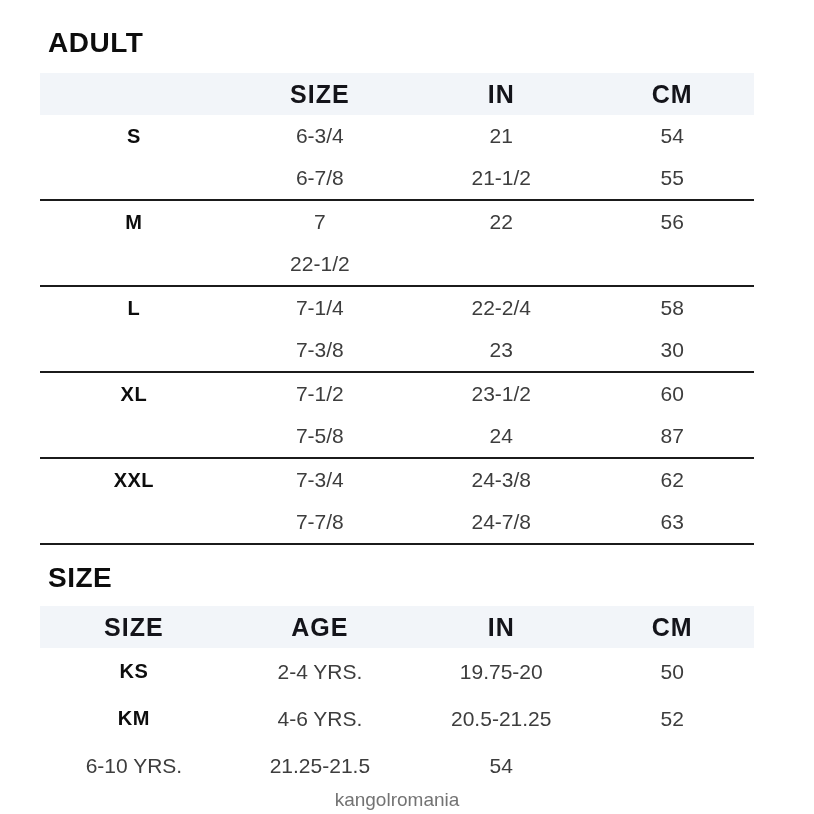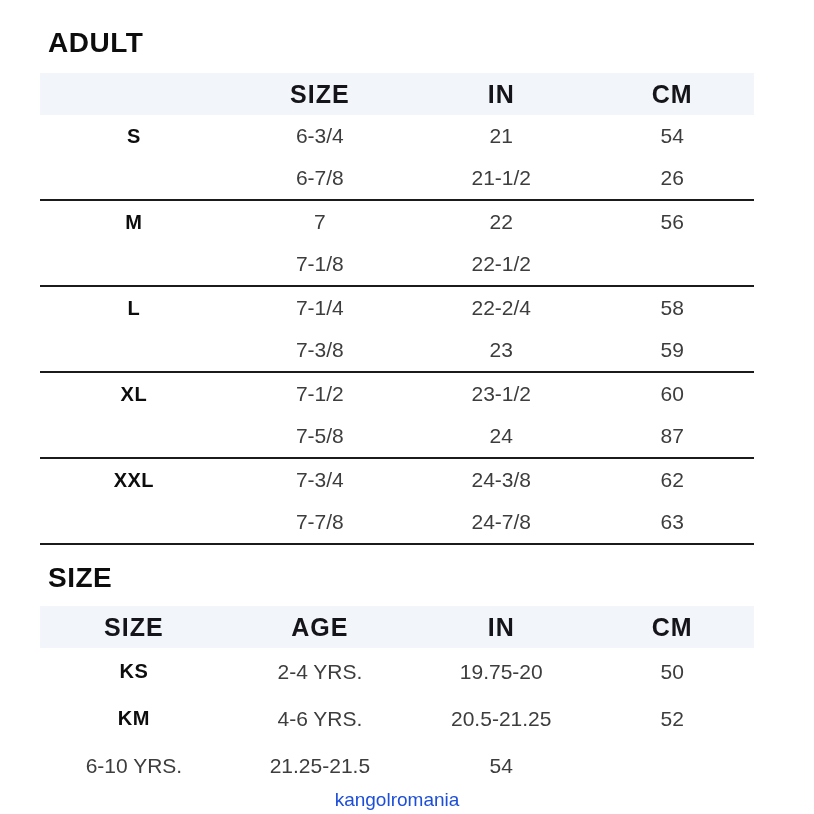--- a/index.html
+++ b/index.html
@@ -51,21 +51,21 @@
     font-weight: bold;
     font-size: 20px;
     letter-spacing: 0.5px;
     color: #0d0d0d;
   }
   .group { border-bottom: 2px solid #1b1b1b; }
 
   .footer {
     text-align: center;
     font-size: 19px;
-    color: #1d4ed8;
+    color: #737373;
     margin-top: 0px;
     line-height: 22px;
   }
 </style>
 </head>
 <body>
 
 <div class="wrap">
 
   <div>
@@ -84,50 +84,49 @@
         <div class="grid-row row">
           <div class="label">S</div>
           <div>6-3/4</div>
           <div>21</div>
           <div>54</div>
         </div>
         <div class="grid-row row">
           <div class="label"></div>
           <div>6-7/8</div>
           <div>21-1/2</div>
-          <div>26</div>
+          <div>55</div>
         </div>
       </div>
 
       <div class="group">
         <div class="grid-row row">
           <div class="label">M</div>
           <div>7</div>
           <div>22</div>
           <div>56</div>
         </div>
         <div class="grid-row row">
           <div class="label"></div>
-          <div>7-1/8</div>
           <div>22-1/2</div>
         </div>
       </div>
 
       <div class="group">
         <div class="grid-row row">
           <div class="label">L</div>
           <div>7-1/4</div>
           <div>22-2/4</div>
           <div>58</div>
         </div>
         <div class="grid-row row">
           <div class="label"></div>
           <div>7-3/8</div>
           <div>23</div>
-          <div>59</div>
+          <div>30</div>
         </div>
       </div>
 
       <div class="group">
         <div class="grid-row row">
           <div class="label">XL</div>
           <div>7-1/2</div>
           <div>23-1/2</div>
           <div>60</div>
         </div>

